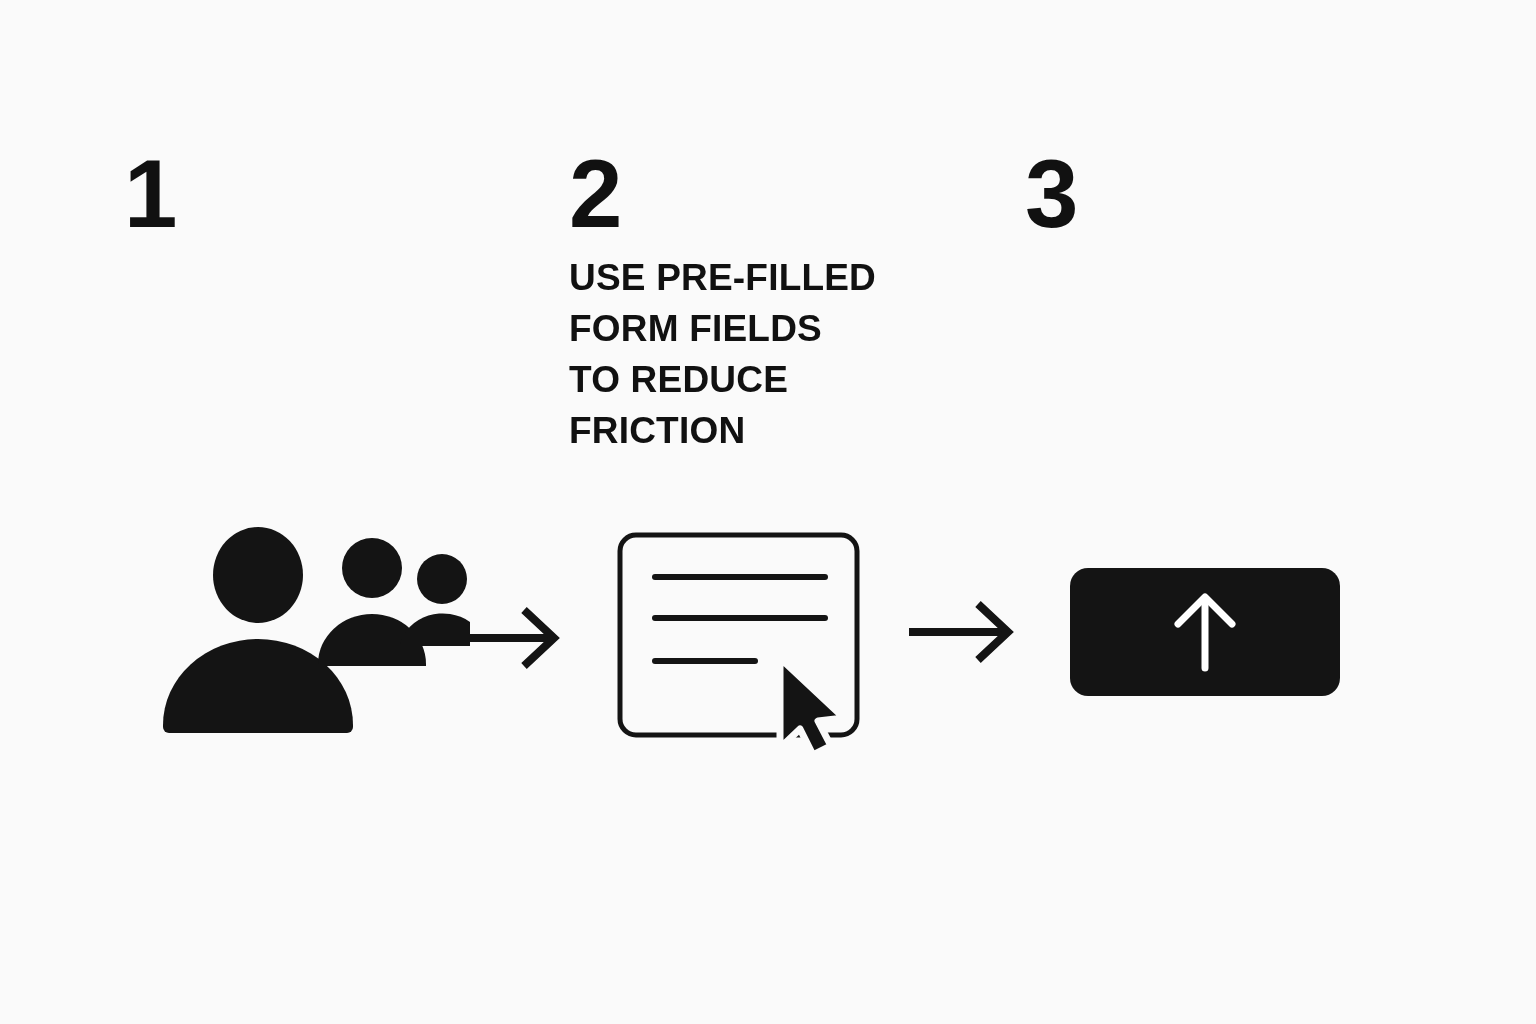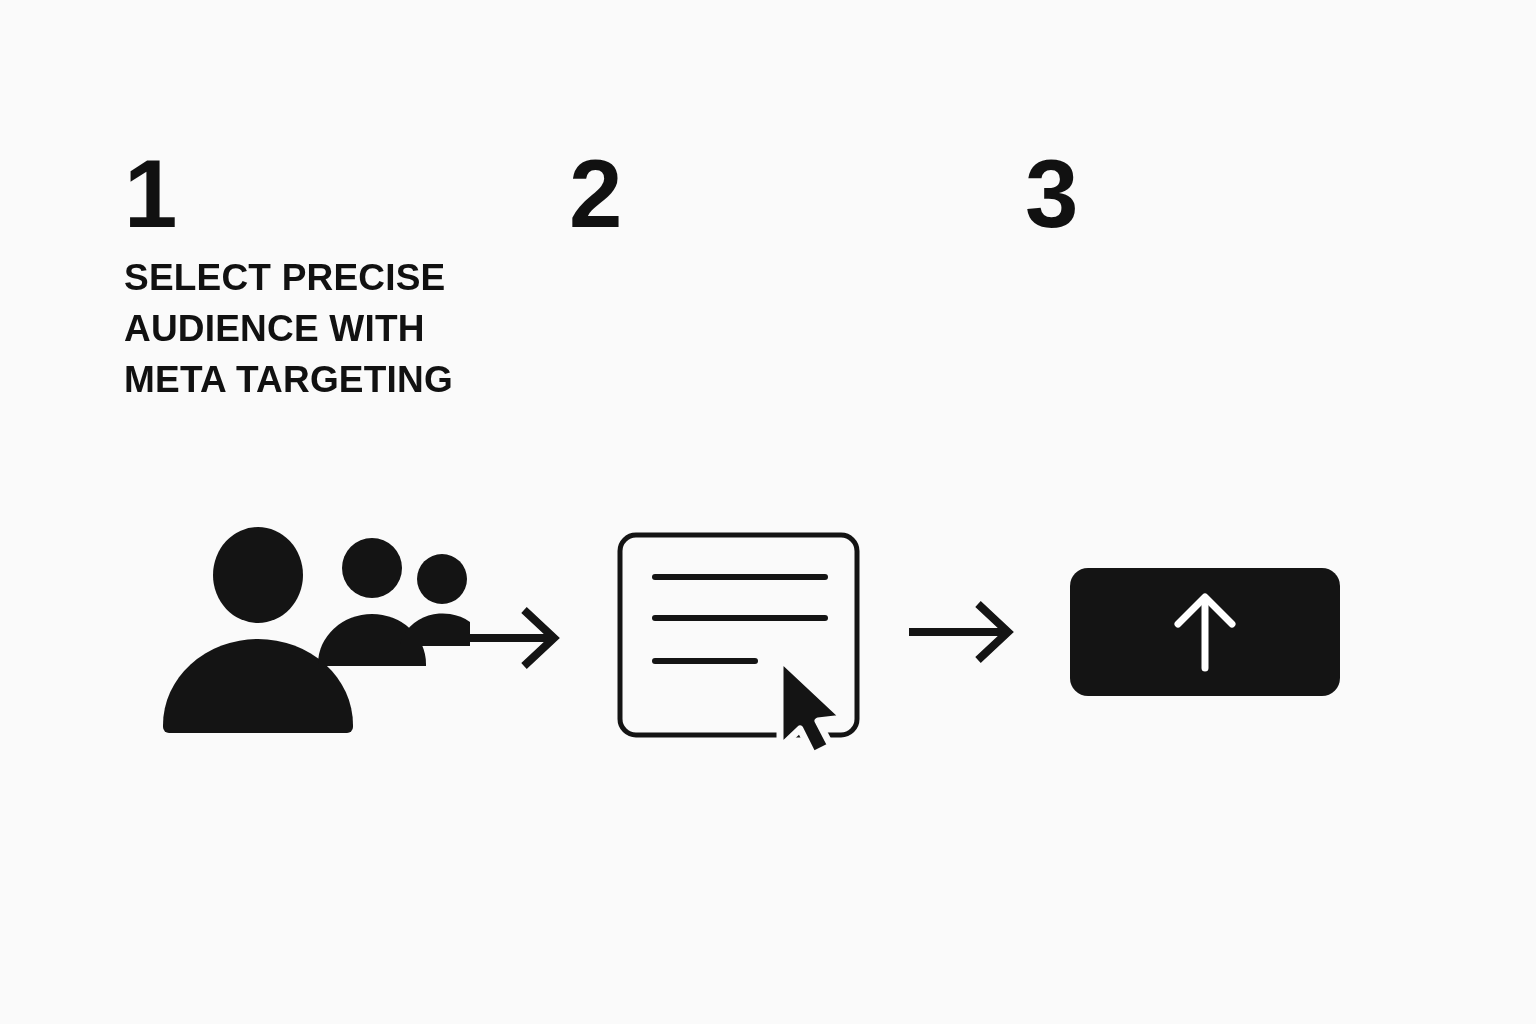--- a/index.html
+++ b/index.html
@@ -66,27 +66,28 @@
 
   svg { display: block; overflow: visible; }
 </style>
 </head>
 <body>
 
 <div id="canvas">
 
   <div class="step-col" id="step-col-1">
     <div class="step-number">1</div>
-    <div class="step-title">SELECT PRECISE
-AUDIENCE WITH
-META TARGETING</div>
   </div>
 
   <div class="step-col" id="step-col-2">
     <div class="step-number">2</div>
+    <div class="step-title">USE PRE-FILLED
+FORM FIELDS
+TO REDUCE
+FRICTION</div>
   </div>
 
   <div class="step-col" id="step-col-3">
     <div class="step-number">3</div>
   </div>
 
   <div class="icon-slot" id="audience-icon-slot">
     <svg width="310" height="210" viewBox="0 0 310 210">
 
       <ellipse cx="98" cy="51" rx="45" ry="48" fill="#141414"></ellipse>

